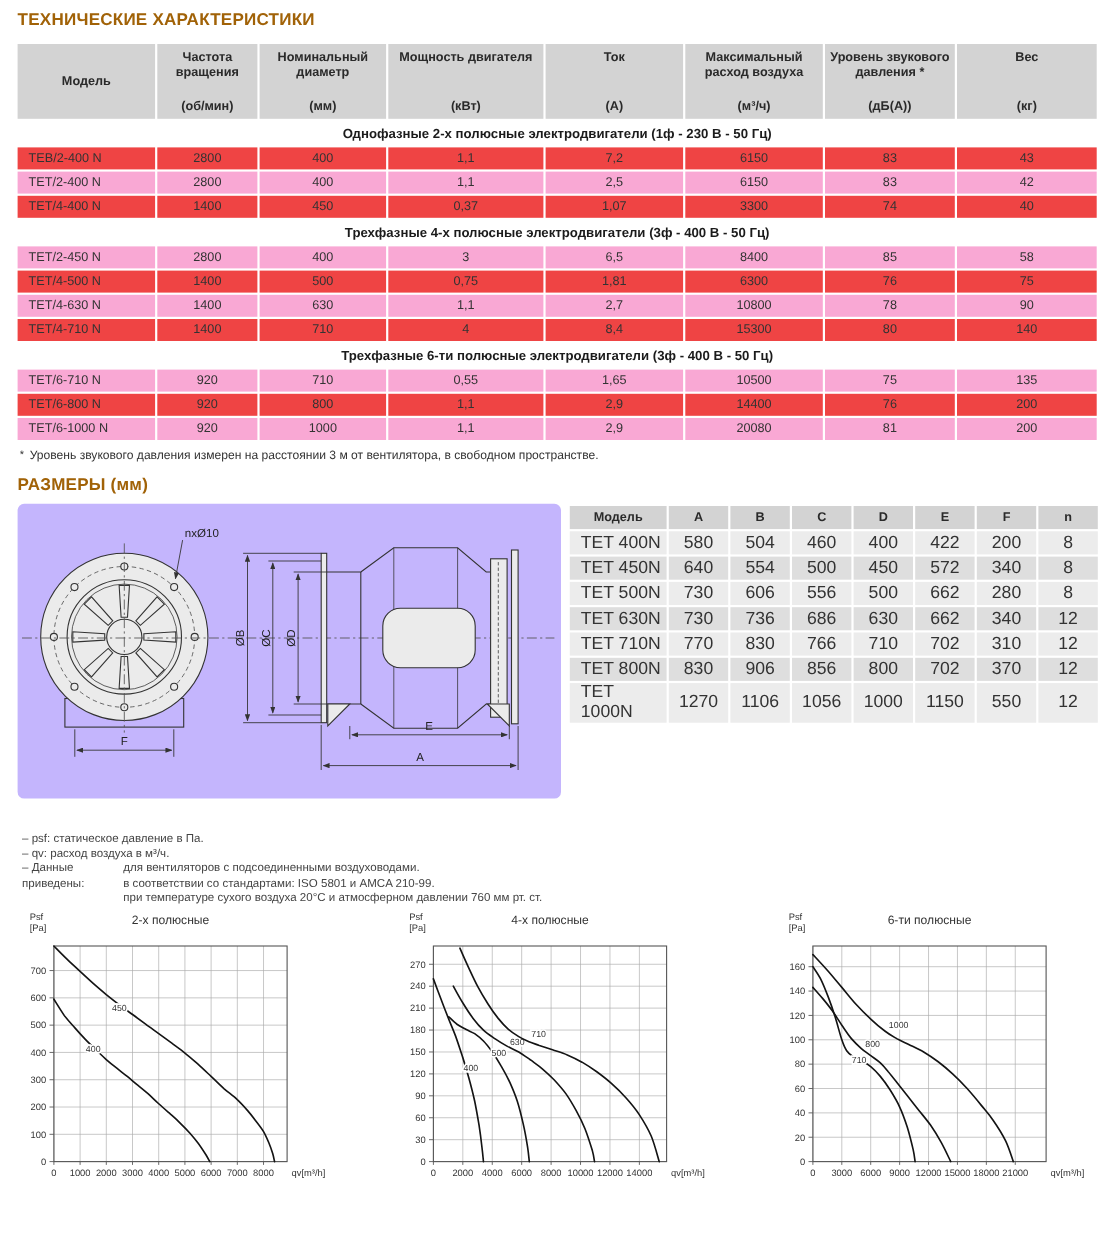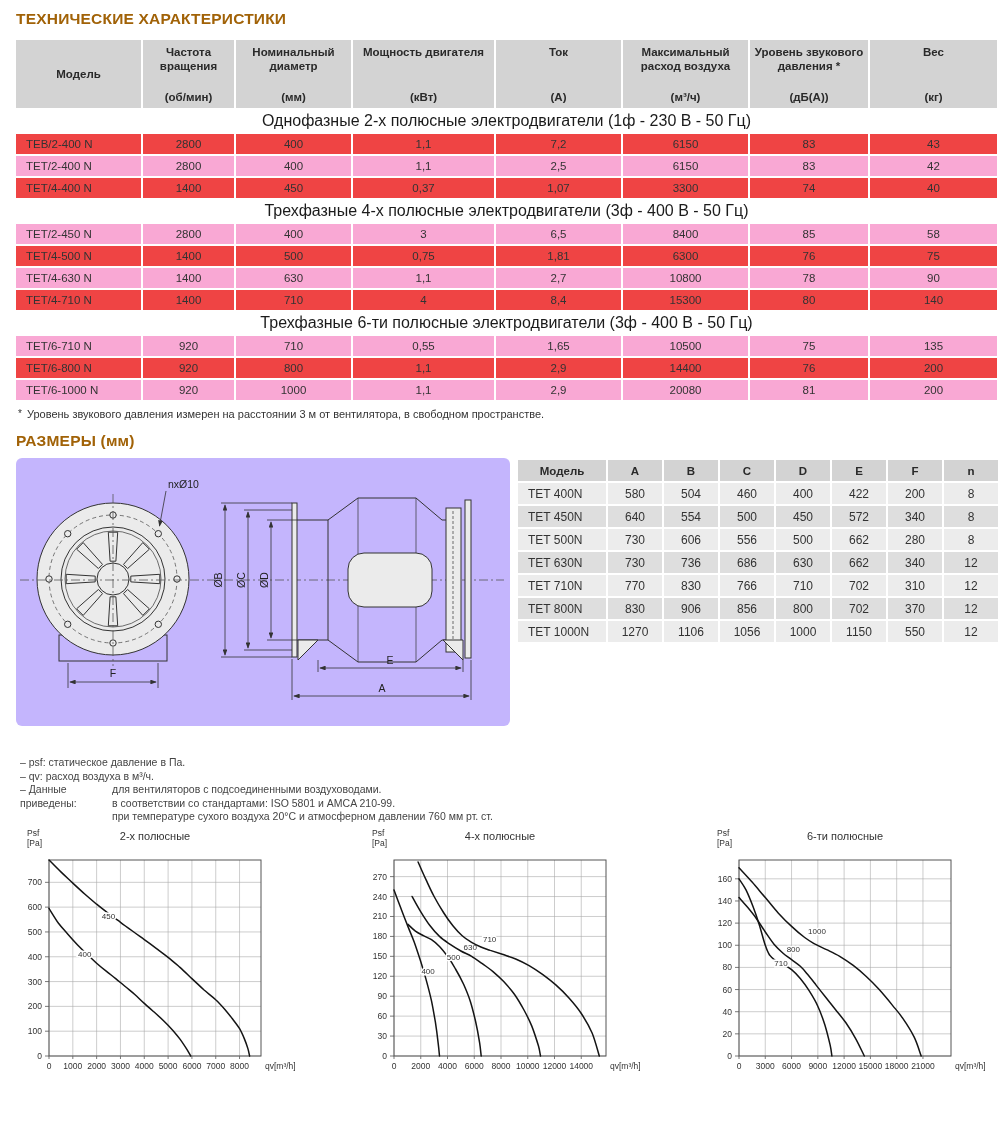--- a/index.html
+++ b/index.html
@@ -8,30 +8,30 @@
   .title{margin:10px 0 10px 16px;font-size:15.5px;font-weight:bold;color:#a16207;letter-spacing:.2px;}
   .dims-title{margin:12px 0 8px 16px;}
   
   table.spec{border-collapse:separate;border-spacing:2px;table-layout:fixed;margin-left:14px;width:985px;}
   table.spec th{background:#d3d3d3;font-size:11.5px;font-weight:bold;color:#2a2a2a;vertical-align:middle;padding:0;height:68px;}
   .hwrap{display:flex;flex-direction:column;justify-content:space-between;height:60px;padding:4px 3px 3px;line-height:1.22;}
   .hwrap.honly{justify-content:center;}
   table.spec td{text-align:center;font-size:11.5px;color:#333;height:20px;padding:0;}
   table.spec tr.dark td{background:#ef4444;}
   table.spec tr.light td{background:#f9a8d4;}
-  table.spec td.banner{background:#fff;font-weight:normal;font-size:16px;color:#1b1b1b;height:22px;}
+  table.spec td.banner{background:#fff;font-weight:bold;font-size:12px;color:#1b1b1b;height:22px;}
   table.spec td.model{text-align:left;padding-left:10px;}
   .footnote{margin:6px 0 0 18px;font-size:11px;color:#333;}
   .footnote .fmark{vertical-align:top;font-size:10px;margin-right:2px;}
   
   .dim-row{display:flex;margin-left:16px;margin-top:2px;gap:6px;align-items:flex-start;}
   .panel{width:494px;height:268px;background:#c4b5fd;border-radius:6px;}
   table.dims{border-collapse:separate;border-spacing:2px;table-layout:fixed;width:484px;}
   table.dims th{background:#d3d3d3;font-size:11.5px;font-weight:bold;color:#2a2a2a;height:21px;padding:0;text-align:center;}
-  table.dims td{font-size:12px;color:#333;height:21px;text-align:center;padding:0;}
+  table.dims td{font-size:16px;color:#333;height:21px;text-align:center;padding:0;}
   table.dims tr.l0 td{background:#ececec;}
   table.dims tr.l1 td{background:#dedede;}
   table.dims td.model{text-align:left;padding-left:10px;}
   
   .notes{margin:30px 0 0 20px;font-size:10.5px;color:#444;line-height:13.5px;}
   .note3{display:flex;}
   .note3 .nlabel{width:92px;flex:0 0 auto;}
   
   .charts{display:flex;justify-content:space-between;width:975px;margin:2px 0 0 13px;}
   .chart{width:285px;height:262px;}

